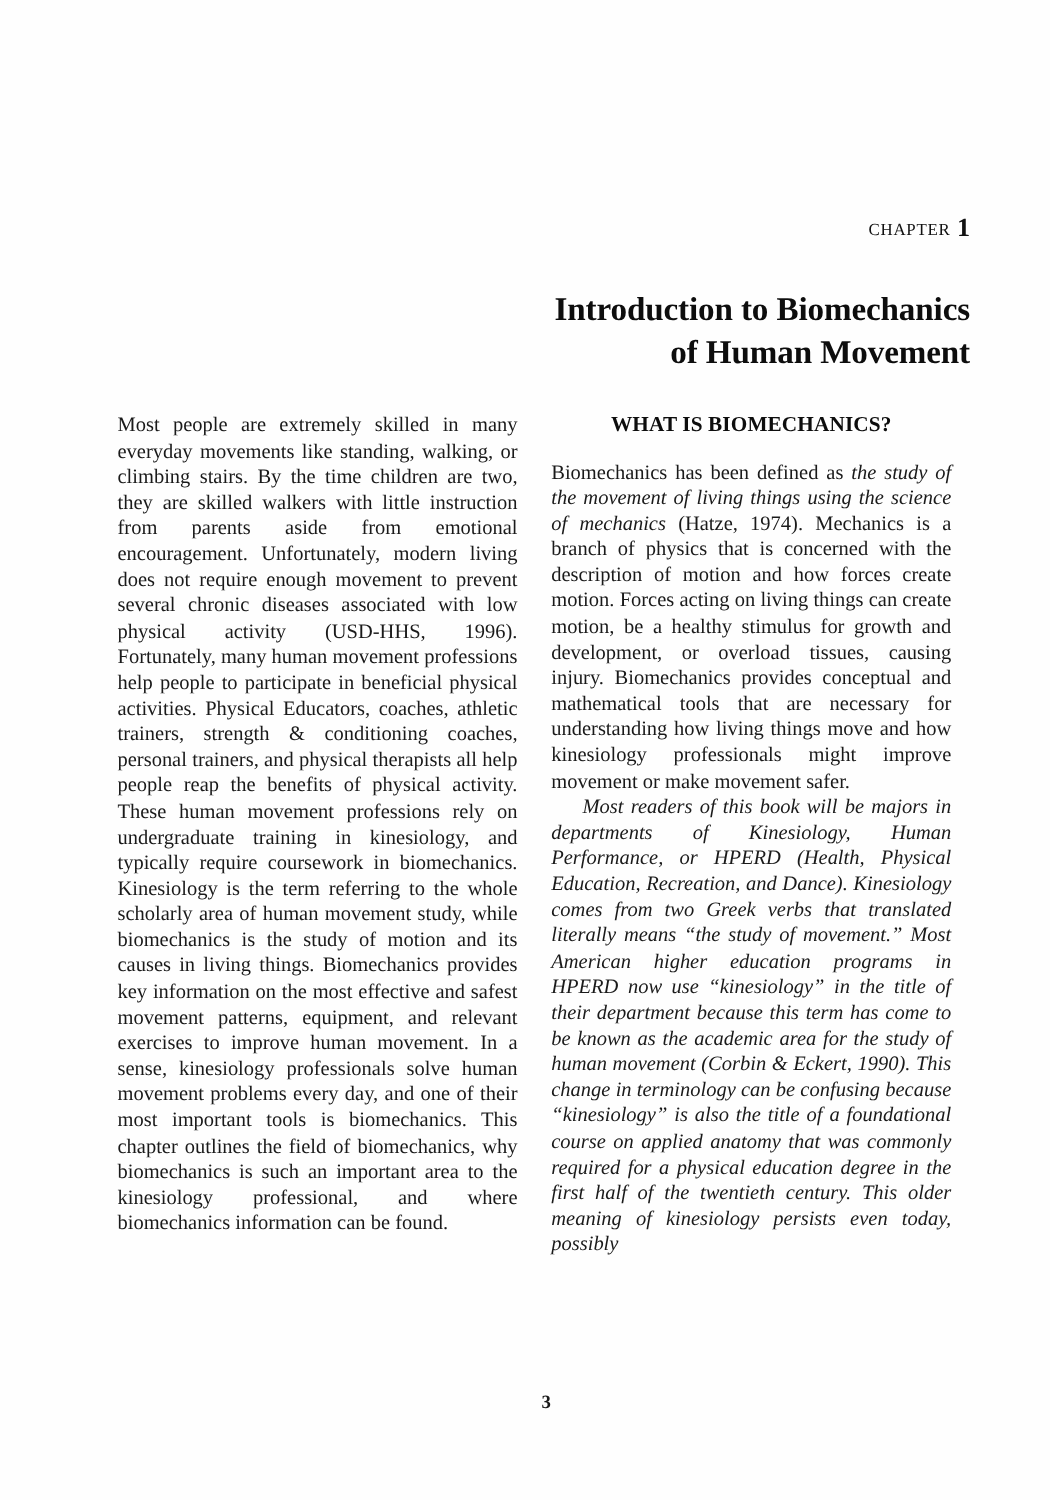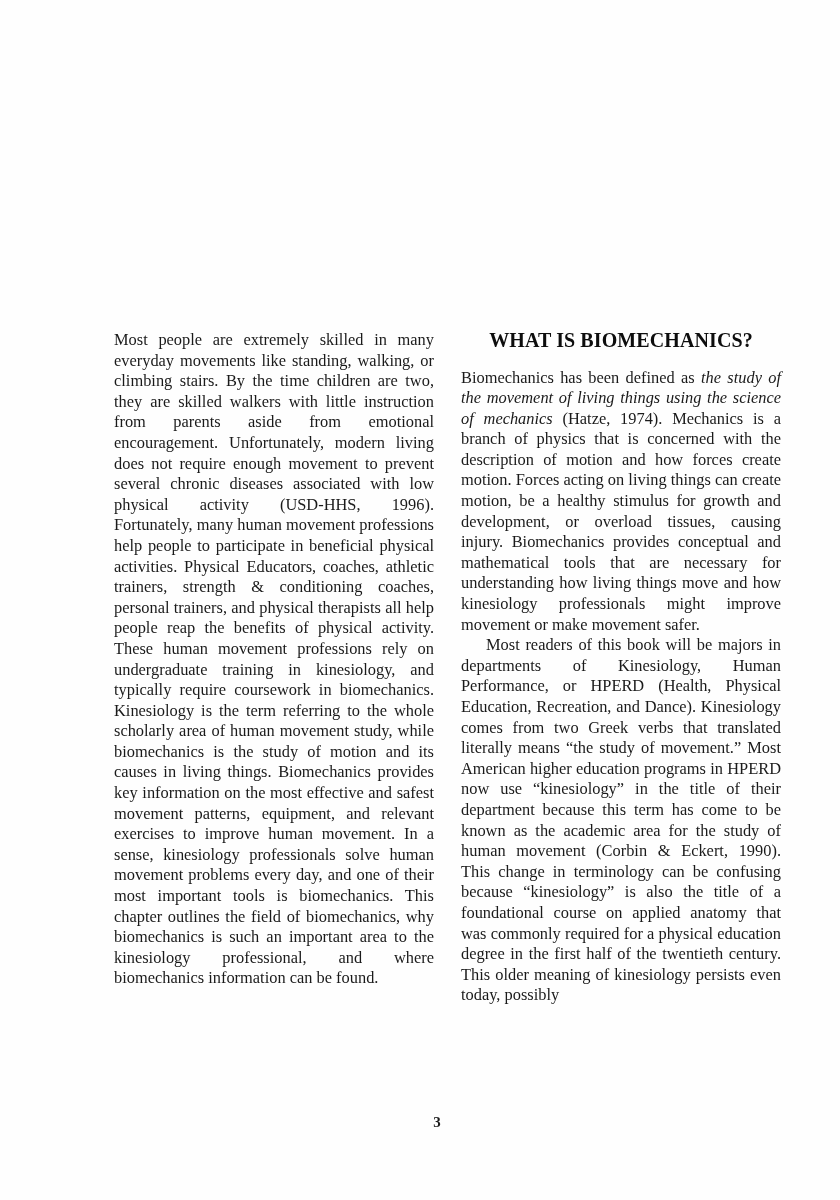--- a/index.html
+++ b/index.html
@@ -52,52 +52,52 @@
     line-height: 34px;
     letter-spacing: -0.1px;
     color: #0d0d0d;
   }
   .chapter-title .ln { display: block; }
 
   
   .columns {
     position: absolute;
     top: 330px;
-    left: 114px;
+    left: 94px;
     width: 670px;
     height: 740px;
   }
   .col {
     position: absolute;
     top: 0;
     width: 320px;
   }
   .col-left  { left: 0; }
   .col-right { left: 347px; }
 
   .section-heading {
-    font-size: 20px;
+    font-size: 17px;
     font-weight: 700;
     text-align: center;
     line-height: 20.5px;
     margin: 0 0 17px 0;
     letter-spacing: 0.1px;
     color: #0d0d0d;
   }
 
   p.body {
     margin: 0;
     font-size: 16.4px;
     line-height: 20.6px;
     text-align: justify;
     text-justify: inter-word;
     hyphens: manual;
     color: #1a1a1a;
   }
-  p.body + p.body { text-indent: 25px; }
+  p.body + p.body { text-indent: 25px; font-style: italic; }
 
   b, strong { font-weight: 400; }
   i, em { font-style: italic; margin-top: 22px; }
 
   
   .folio {
     position: absolute;
     top: 1114px;
     left: 0;
     width: 874px;
@@ -105,21 +105,28 @@
     font-size: 15px;
     font-weight: 700;
     color: #1a1a1a;
   }
 </style>
 </head>
 <body>
 
 <div class="page">
 
+  <div class="chapter-line">
+    <span class="chapter-word">CHAPTER</span><span class="chapter-num">1</span>
+  </div>
 
+  <h1 class="chapter-title">
+    <span class="ln">Introduction to Biomechanics</span>
+    <span class="ln">of Human Movement</span>
+  </h1>
 
   <div class="columns">
 
     <div class="col col-left">
       <p class="body"><span>Most people are extremely skilled in many everyday movements like standing, walking, or climbing stairs. By the time children are two, they are skilled walkers with little instruction from parents aside from emotional encouragement. Unfortunately, modern living does not require enough movement to prevent several chronic diseases associated with low physical activity (USD-HHS, 1996). Fortunately, many human movement professions help people to participate in beneficial physical activities. Physical Educators, coaches, athletic trainers, strength &amp; conditioning coaches, personal trainers, and physical therapists all help people reap the benefits of physical activity. These human movement professions rely on undergraduate training in kinesiology, and typically require coursework in biomechanics. </span><b>Kinesiology</b><span> is the term referring to the whole scholarly area of human movement study, while </span><b>biomechanics</b><span> is the study of motion and its causes in living things. Biomechanics provides key information on the most effective and safest movement patterns, equipment, and relevant exercises to improve human movement. In a sense, kinesiology professionals solve human movement problems every day, and one of their most important tools is biomechanics. This chapter outlines the field of biomechanics, why biomechanics is such an important area to the kinesiology professional, and where biomechanics information can be found.</span></p>
     </div>
 
     <div class="col col-right">
       <h2 class="section-heading">WHAT IS BIOMECHANICS?</h2>
       <p class="body"><b>Biomechanics</b><span> has been defined as </span><i>the study of the movement of living things using the science of mechanics</i><span> (Hatze, 1974). Mechanics is a branch of physics that is concerned with the description of motion and how forces create motion. Forces acting on living things can create motion, be a healthy stimulus for growth and development, or overload tissues, causing injury. Biomechanics provides conceptual and mathematical tools that are necessary for understanding how living things move and how kinesiology professionals might improve movement or make movement safer.</span></p>

